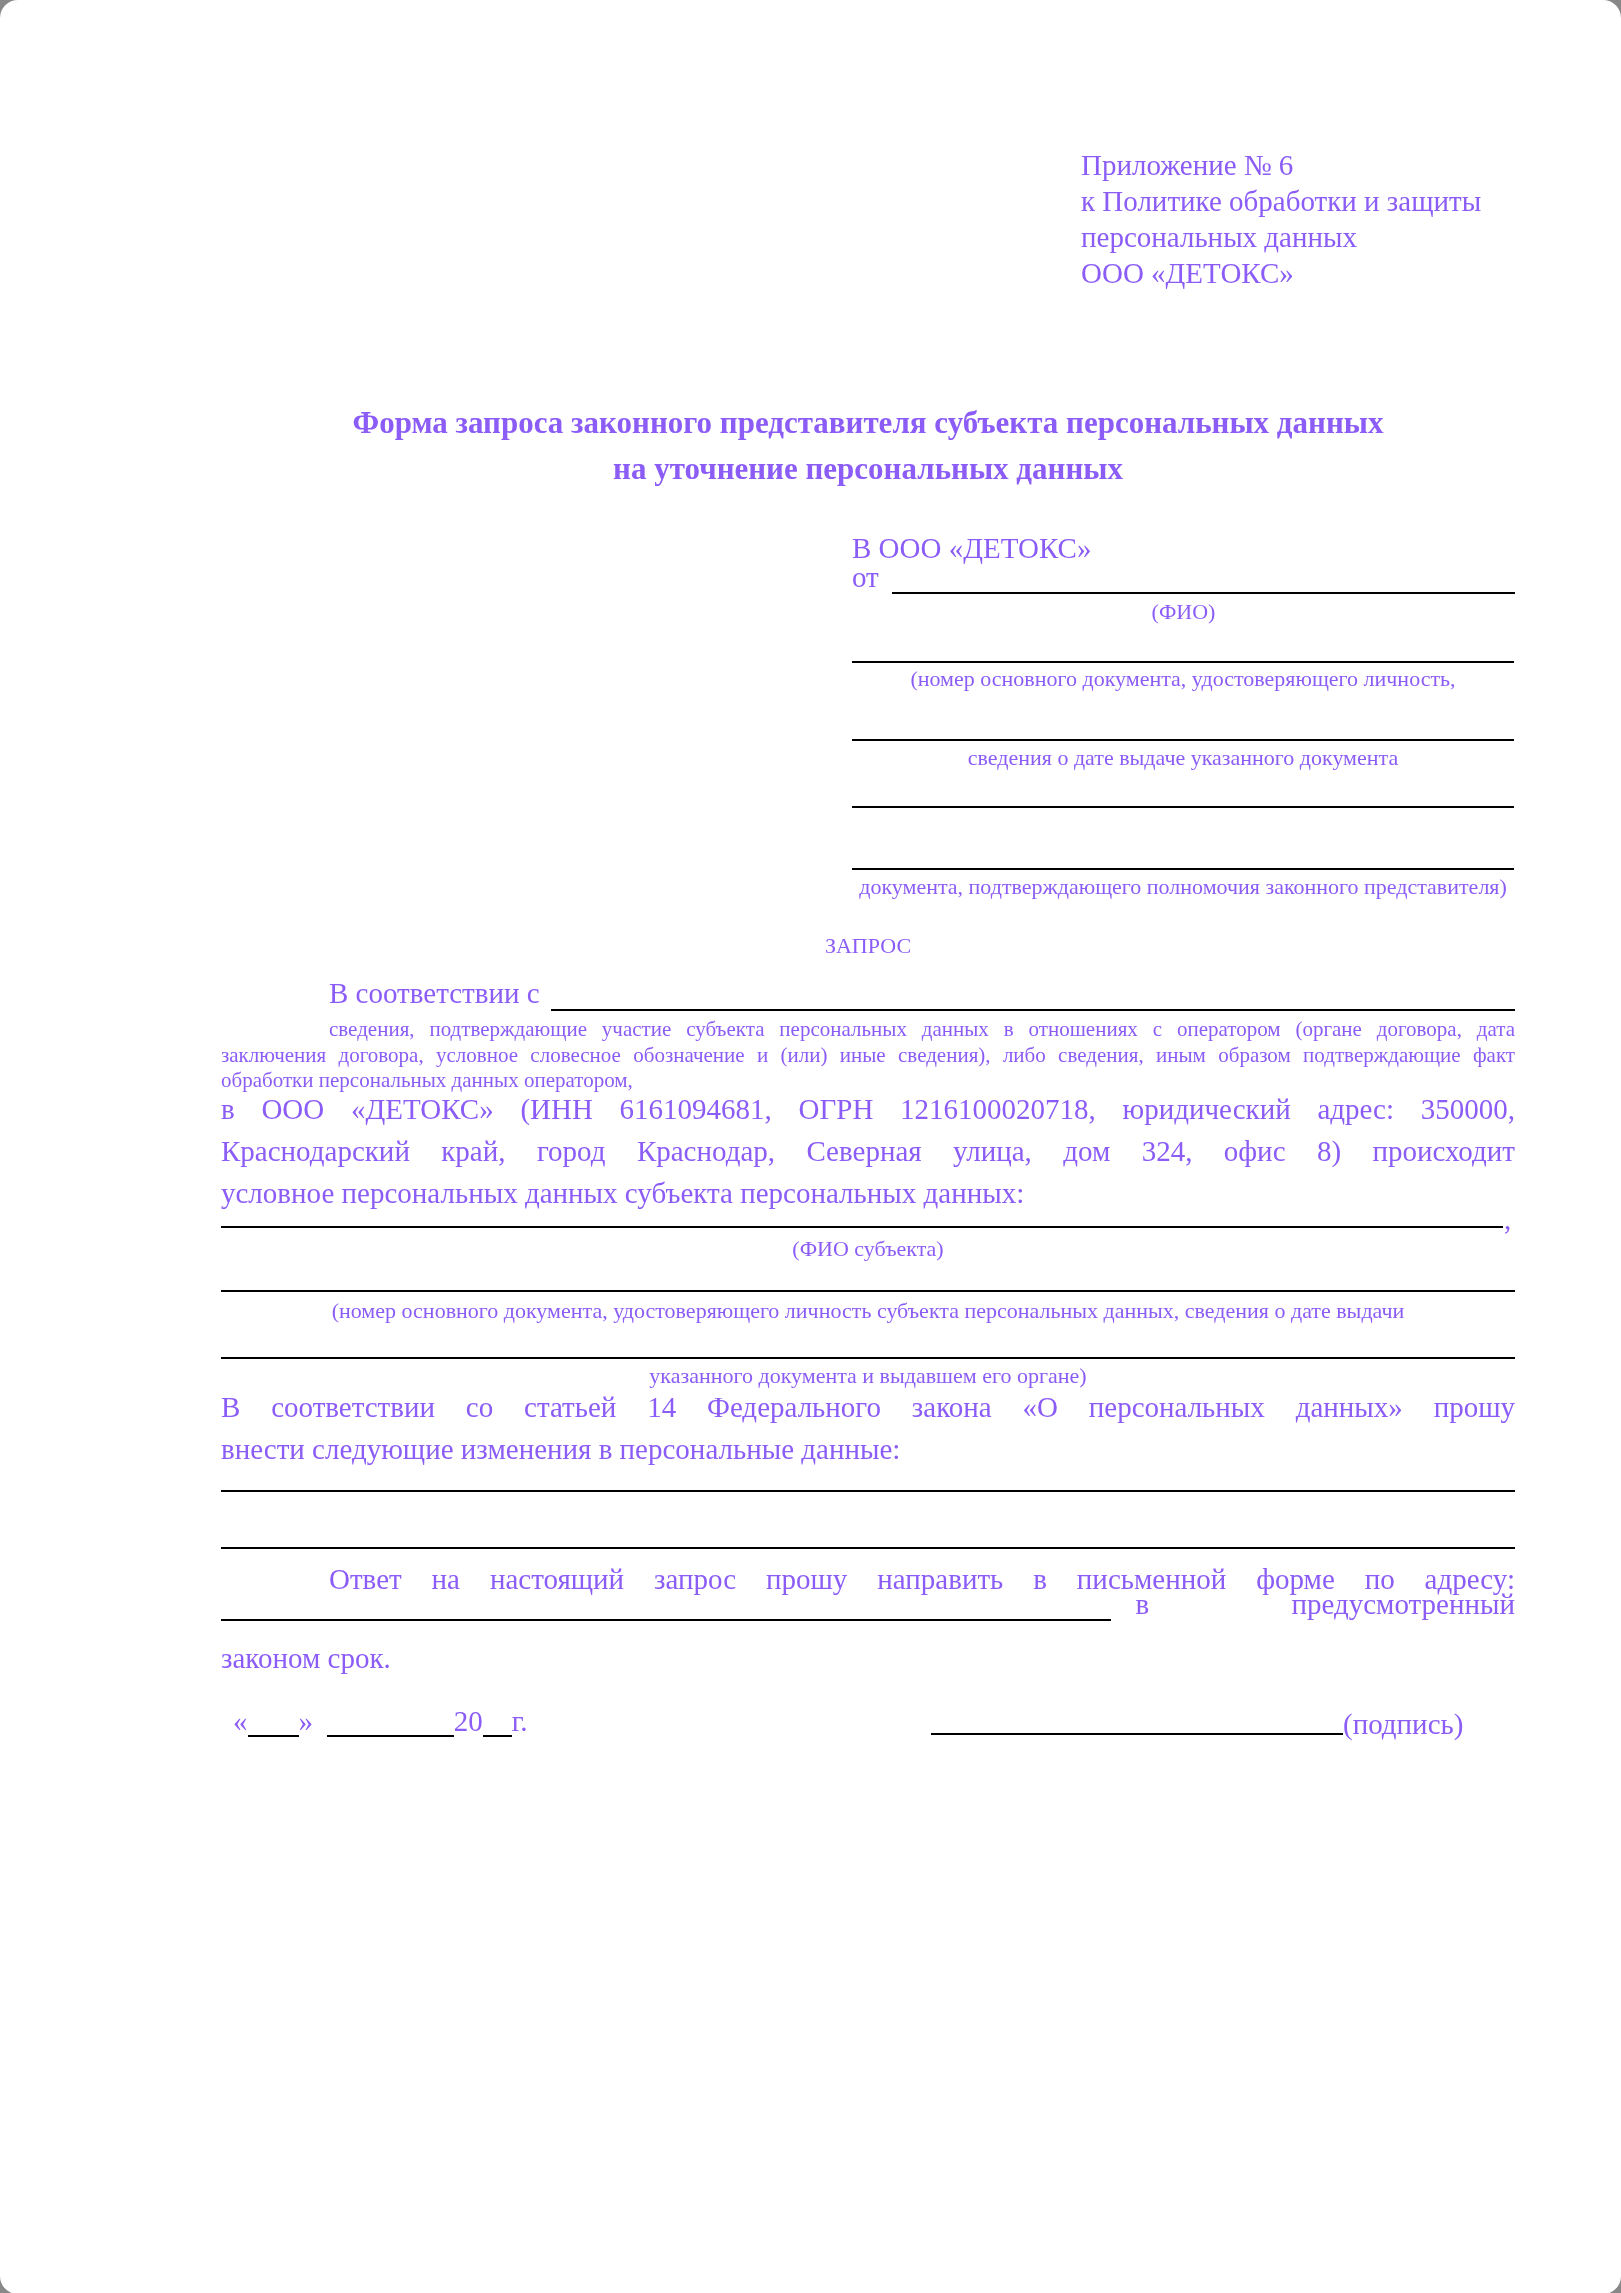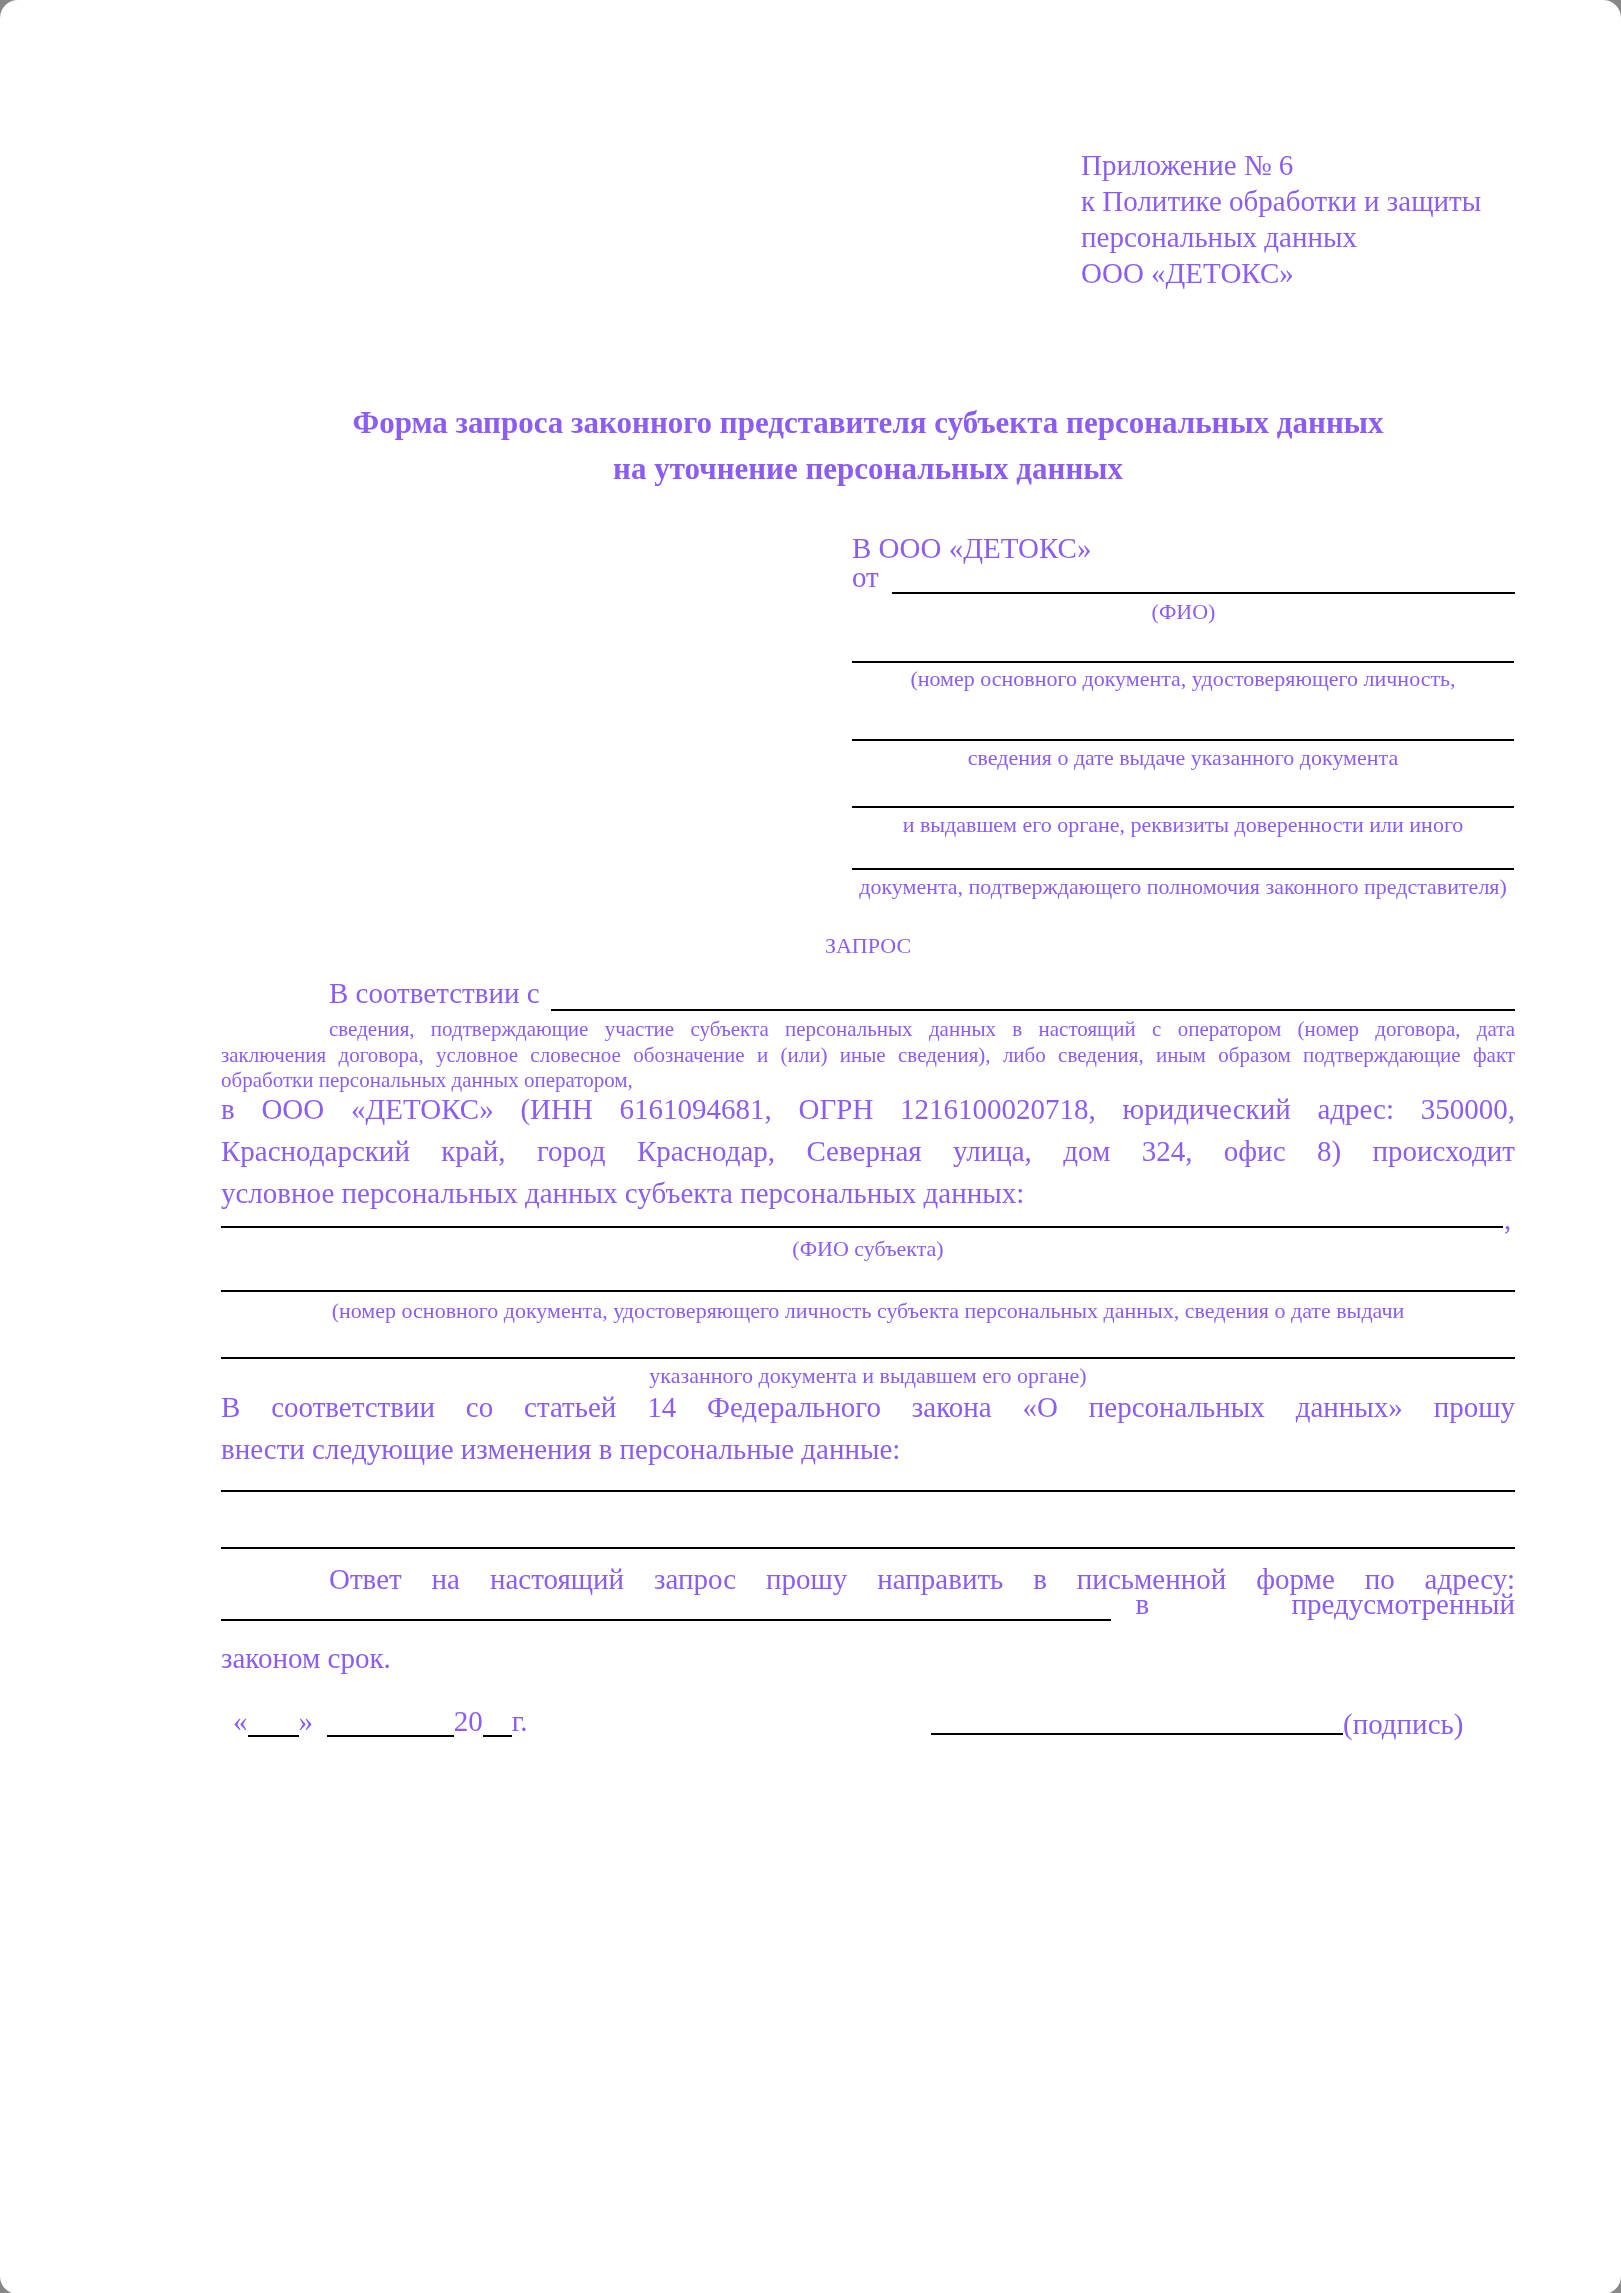--- a/index.html
+++ b/index.html
@@ -49,33 +49,32 @@
   </div>
   <div class="abs cap" style="left:852px; top:600px; width:663px;">(ФИО)</div>
 
   <div class="hline" style="left:852px; top:661px; width:662px;"></div>
   <div class="abs cap" style="left:852px; top:667px; width:662px;">(номер основного документа, удостоверяющего личность,</div>
 
   <div class="hline" style="left:852px; top:739px; width:662px;"></div>
   <div class="abs cap" style="left:852px; top:746px; width:662px;">сведения о дате выдаче указанного документа</div>
 
   <div class="hline" style="left:852px; top:806px; width:662px;"></div>
-  <div class="abs cap" style="left:852px; top:813px; width:662px;">и выдавшем его органе, реквизиты доверенности или иного</div>
 
   <div class="hline" style="left:852px; top:868px; width:662px;"></div>
   <div class="abs cap" style="left:852px; top:875px; width:662px;">документа, подтверждающего полномочия законного представителя)</div>
 
   <div class="abs center" style="left:221px; top:933px; width:1294px; font-size:22px;">ЗАПРОС</div>
 
   <div class="abs row" style="left:221px; top:976px; width:1294px; height:35px; padding-left:108px; box-sizing:border-box;">
     <span class="body-txt nowrap" style="line-height:35px;">В соответствии с</span>
     <span class="fill-rule" style="margin-left:11.8px; height:35px;"></span>
   </div>
 
-  <div class="abs just" style="left:221px; top:1017px; width:1294px; padding-left:108px; box-sizing:border-box; font-size:21px; line-height:25.5px;">сведения, подтверждающие участие субъекта персональных данных в настоящий с оператором (номер договора, дата</div>
+  <div class="abs just" style="left:221px; top:1017px; width:1294px; padding-left:108px; box-sizing:border-box; font-size:21px; line-height:25.5px;">сведения, подтверждающие участие субъекта персональных данных в отношениях с оператором (органе договора, дата</div>
   <div class="abs just" style="left:221px; top:1043px; width:1294px; font-size:21px; line-height:25.5px;">заключения договора, условное словесное обозначение и (или) иные сведения), либо сведения, иным образом подтверждающие факт</div>
   <div class="abs" style="left:221px; top:1068px; width:1294px; font-size:21px; line-height:25.5px;">обработки персональных данных оператором,</div>
 
   <div class="abs body-txt just" style="left:221px; top:1090px; width:1294px;">в ООО «ДЕТОКС» (ИНН 6161094681, ОГРН 1216100020718, юридический адрес: 350000,</div>
   <div class="abs body-txt just" style="left:221px; top:1132px; width:1294px;">Краснодарский край, город Краснодар, Северная улица, дом 324, офис 8) происходит</div>
   <div class="abs body-txt" style="left:221px; top:1174px; width:1294px;">условное персональных данных субъекта персональных данных:</div>
 
   <div class="hline" style="left:221px; top:1226px; width:1282px;"></div>
   <div class="abs body-txt" style="left:1504px; top:1200px;">,</div>
   <div class="abs cap" style="left:221px; top:1237px; width:1294px;">(ФИО субъекта)</div>

